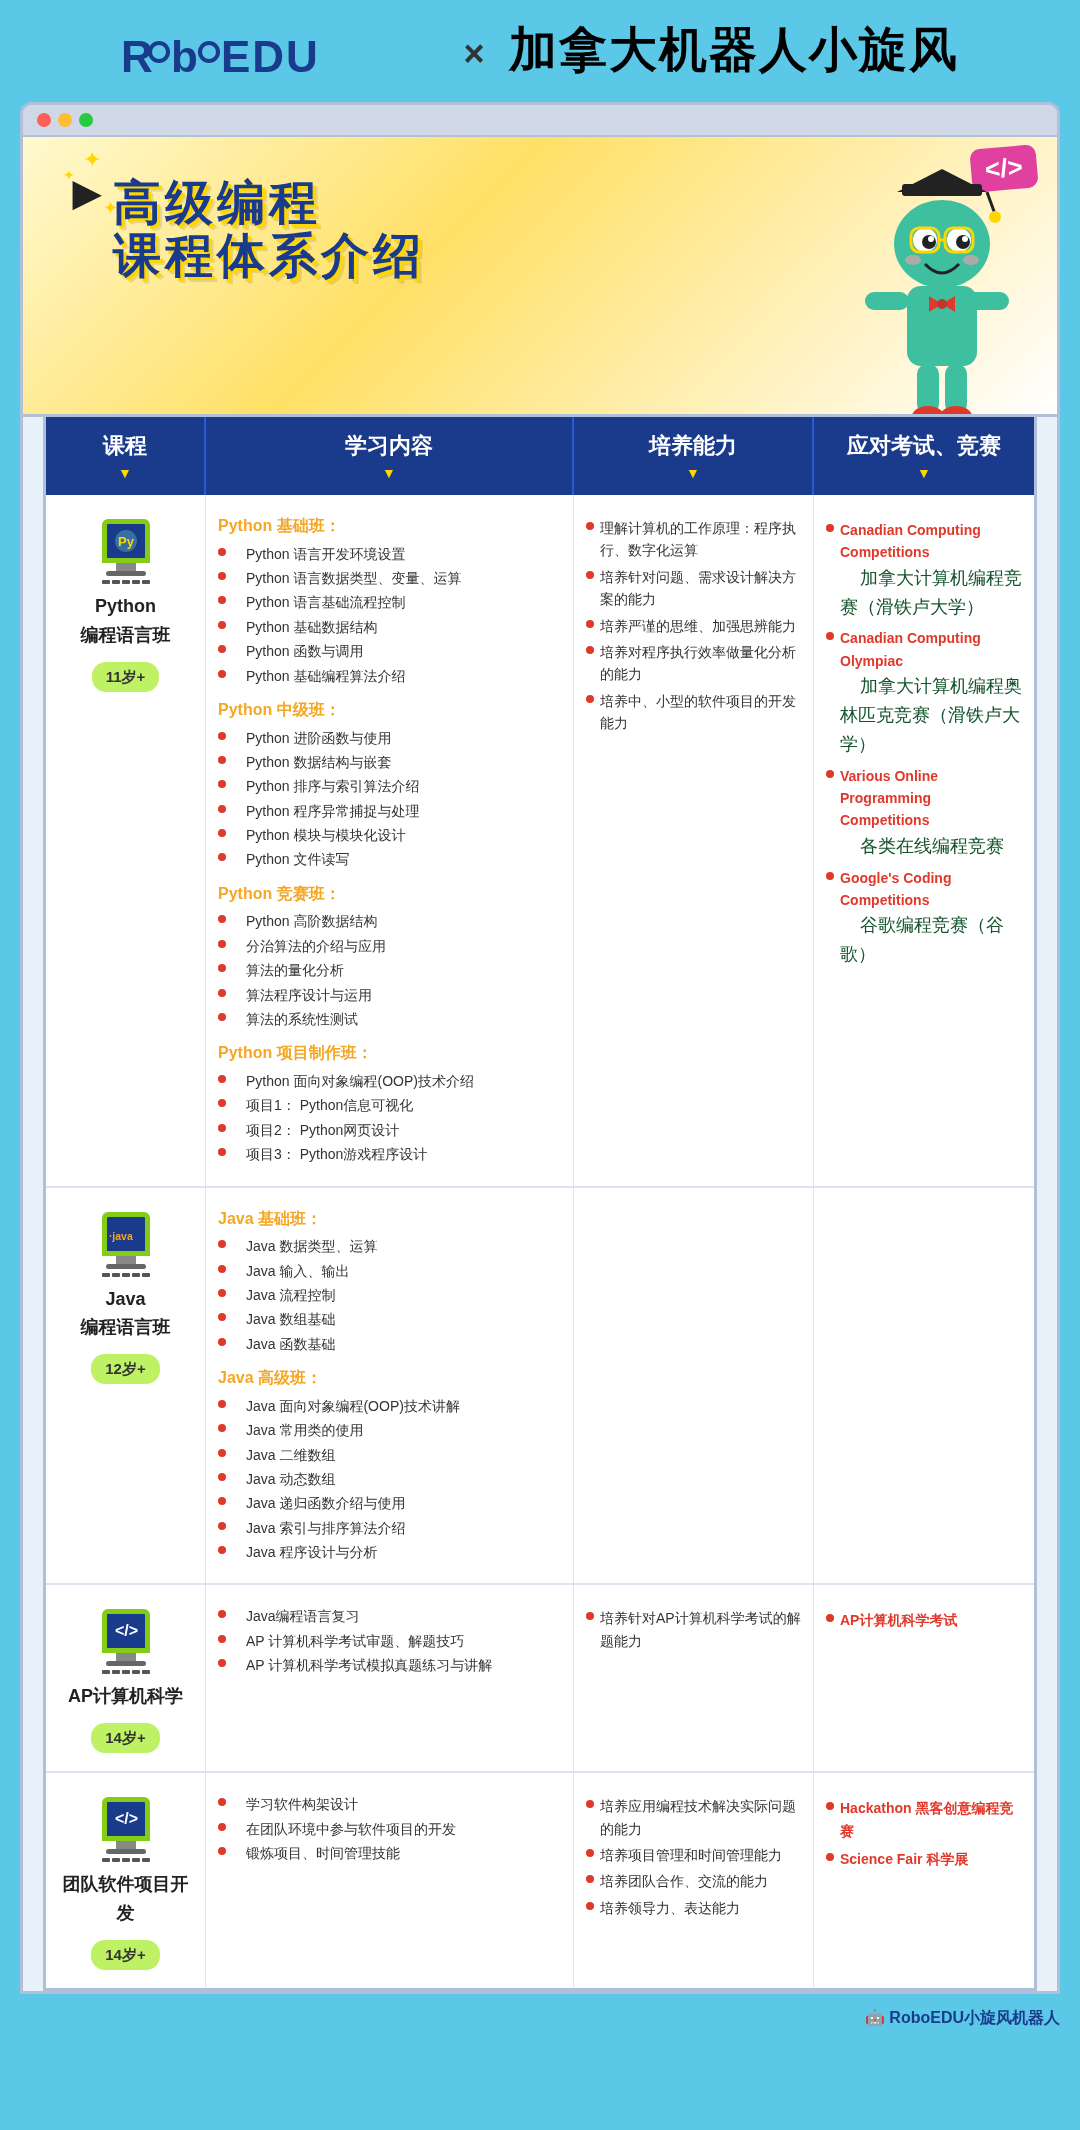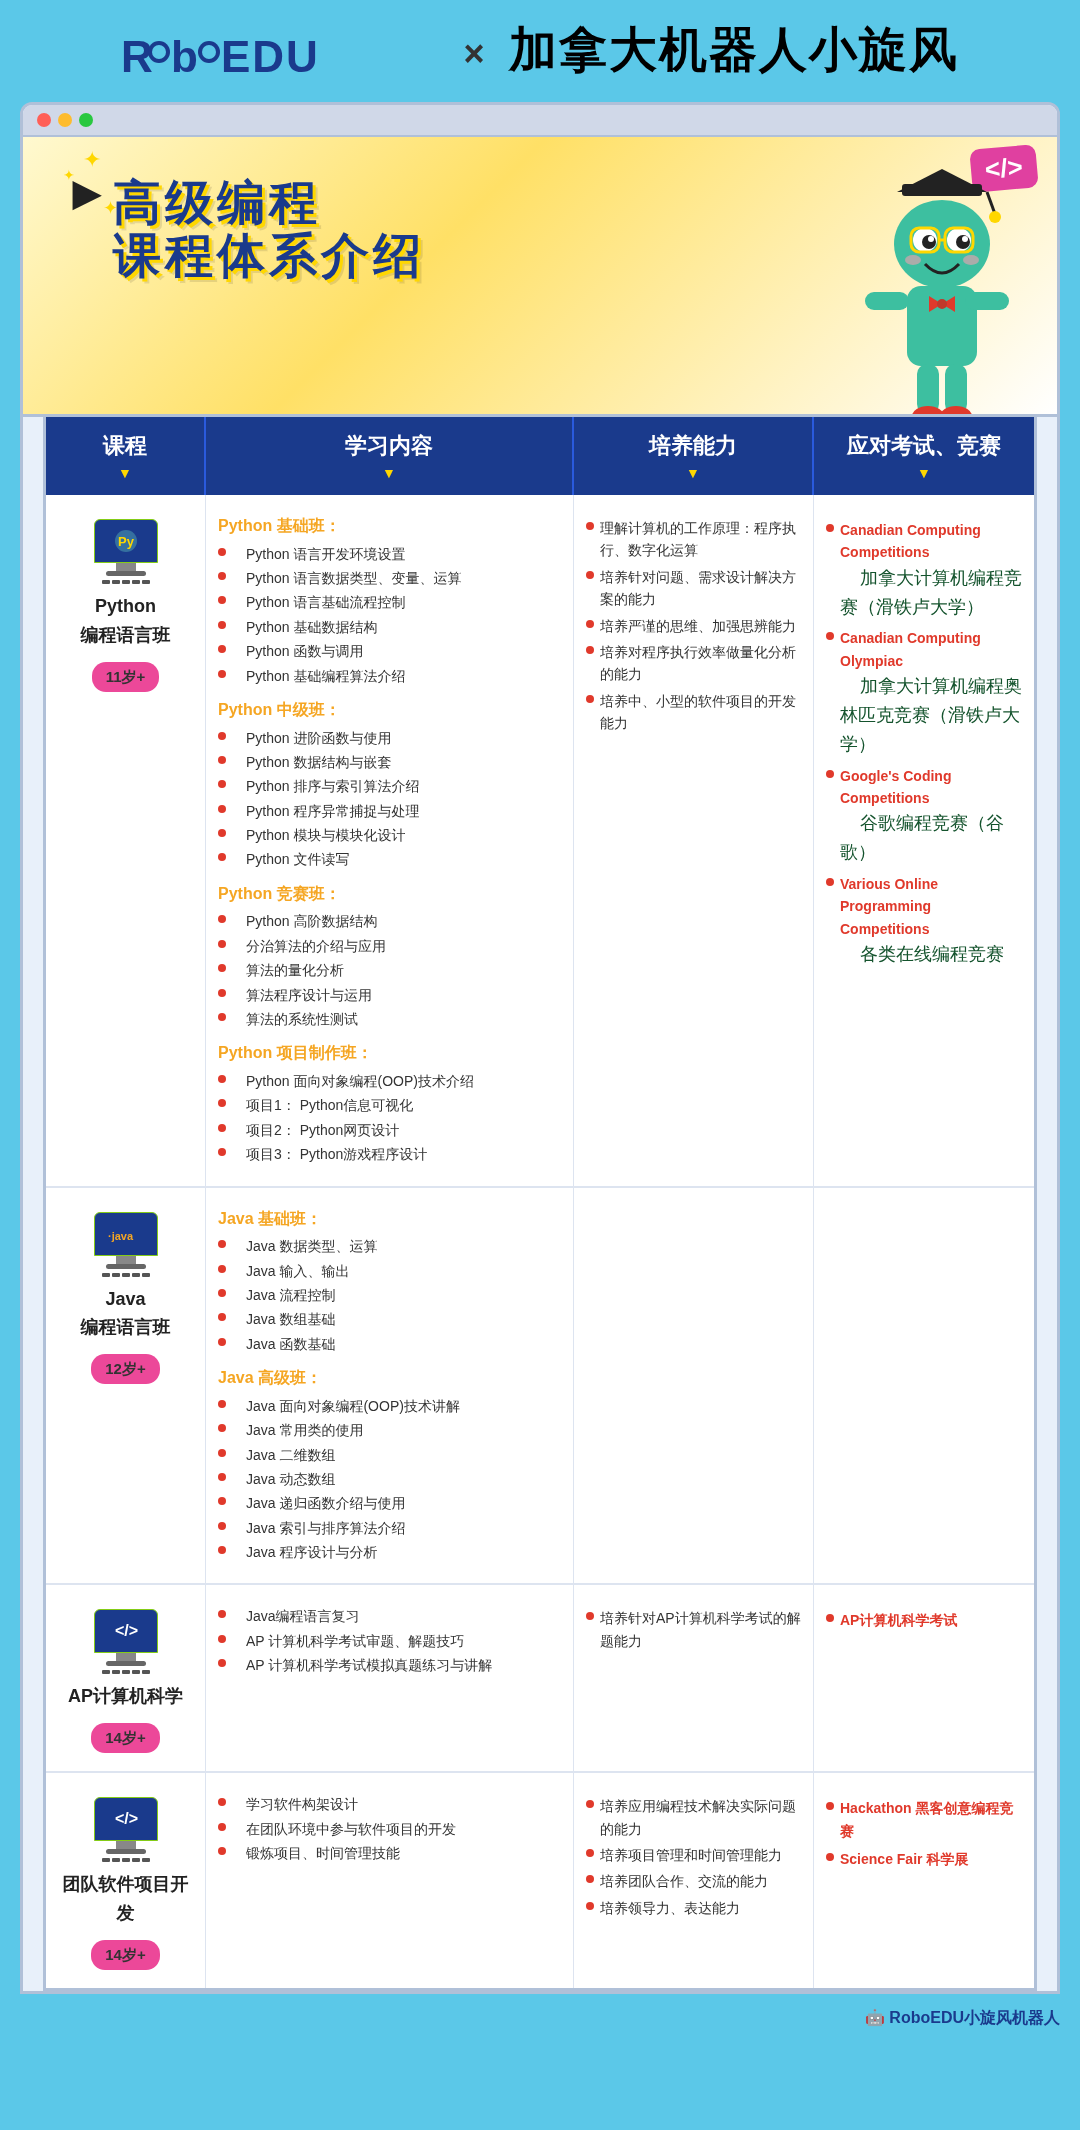--- a/index.html
+++ b/index.html
@@ -144,21 +144,21 @@
       padding-top: 24px;
       gap: 8px;
     }
     .course-name {
       font-size: 18px;
       font-weight: bold;
       color: #222;
       text-align: center;
     }
     .age-badge {
-      background: #ec4899;
+      background: #bef264;
       color: #333;
       font-size: 15px;
       font-weight: bold;
       border-radius: 14px;
       padding: 3px 14px;
       margin-top: 4px;
     }
 
     .content-cell { color: #333; }
     .section-title {
@@ -241,25 +241,25 @@
     }
 
     
     .monitor-wrap {
       position: relative;
       display: flex;
       flex-direction: column;
       align-items: center;
     }
     .monitor-screen {
-      width: 64px;
+      width: 48px;
       height: 44px;
       background: #1a3a8c;
       border-radius: 6px 6px 0 0;
-      border: 1px solid #84cc16;
+      border: 5px solid #84cc16;
       display: flex;
       align-items: center;
       justify-content: center;
       color: white;
       font-size: 18px;
       font-weight: bold;
     }
     .monitor-stand {
       width: 20px;
       height: 8px;
@@ -527,25 +527,25 @@
         <div class="exam-item">
           <span class="exam-dot"></span>
           <span><span class="exam-name">Canadian Computing Competitions</span><br><span class="exam-sub">加拿大计算机编程竞赛（滑铁卢大学）</span></span>
         </div>
         <div class="exam-item">
           <span class="exam-dot"></span>
           <span><span class="exam-name">Canadian Computing Olympiac</span><br><span class="exam-sub">加拿大计算机编程奥林匹克竞赛（滑铁卢大学）</span></span>
         </div>
         <div class="exam-item">
           <span class="exam-dot"></span>
-          <span><span class="exam-name">Google's Coding Competitions</span><br><span class="exam-sub">谷歌编程竞赛（谷歌）</span></span>
+          <span><span class="exam-name">Various Online Programming Competitions</span><br><span class="exam-sub">各类在线编程竞赛</span></span>
         </div>
         <div class="exam-item">
           <span class="exam-dot"></span>
-          <span><span class="exam-name">Various Online Programming Competitions</span><br><span class="exam-sub">各类在线编程竞赛</span></span>
+          <span><span class="exam-name">Google's Coding Competitions</span><br><span class="exam-sub">谷歌编程竞赛（谷歌）</span></span>
         </div>
       </div>
     </div>
 
     <div class="table-row" id="row-java">
       <div class="cell course-cell">
         <div class="monitor-wrap">
           <div class="monitor-screen" style="background:#1a3a8c;">
             <svg width="40" height="28" viewBox="0 0 40 28">
               <text x="2" y="20" font-family="Arial" font-size="11" font-weight="bold" fill="#f5a623">·java</text>

